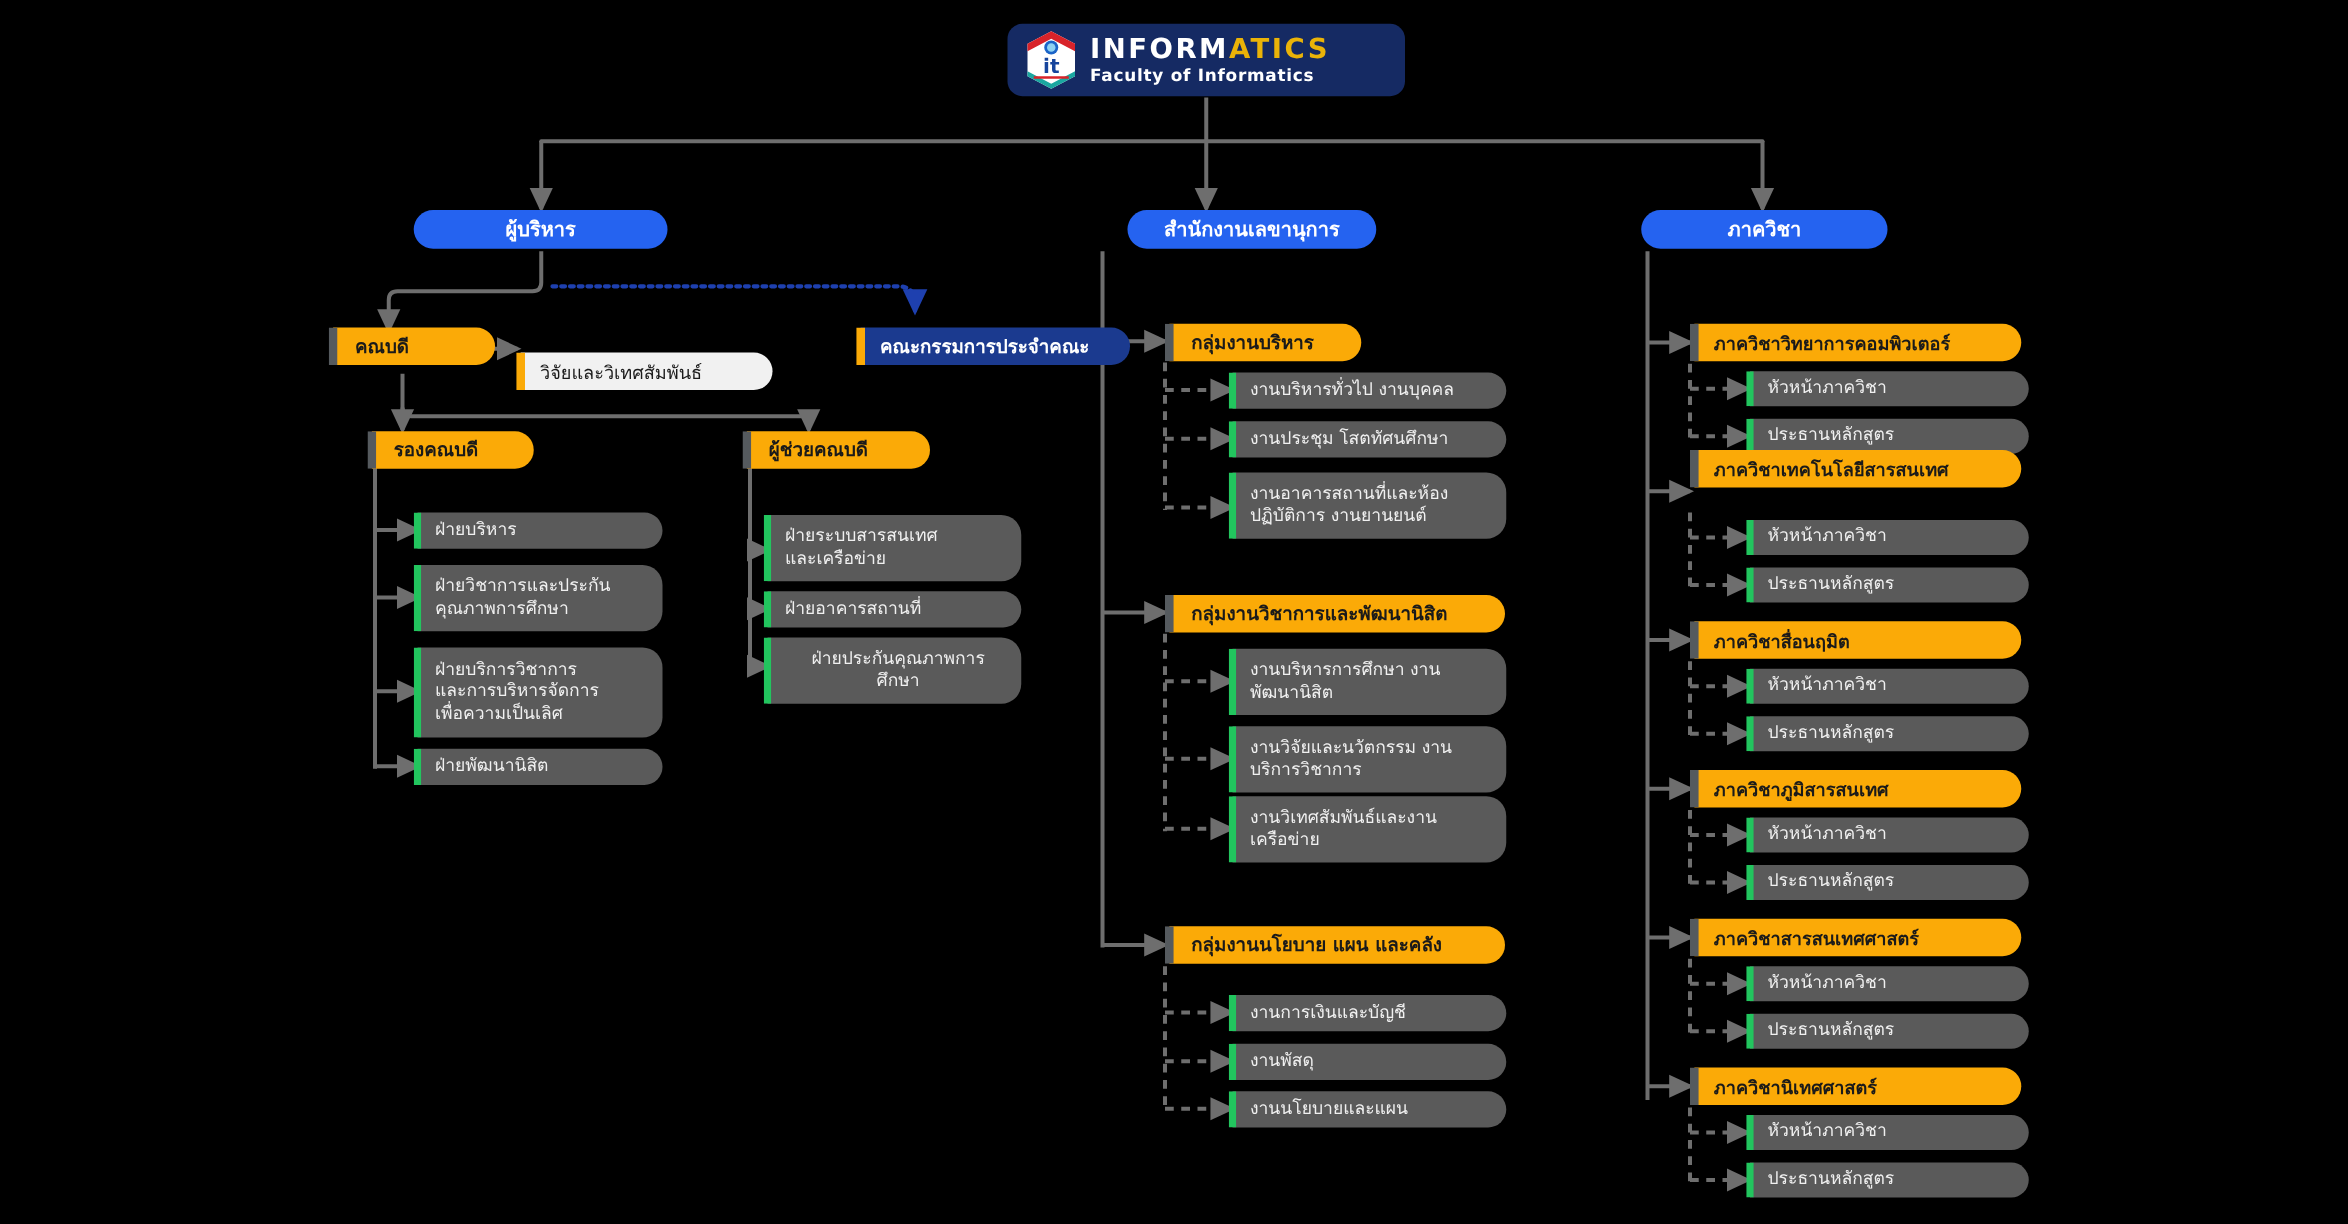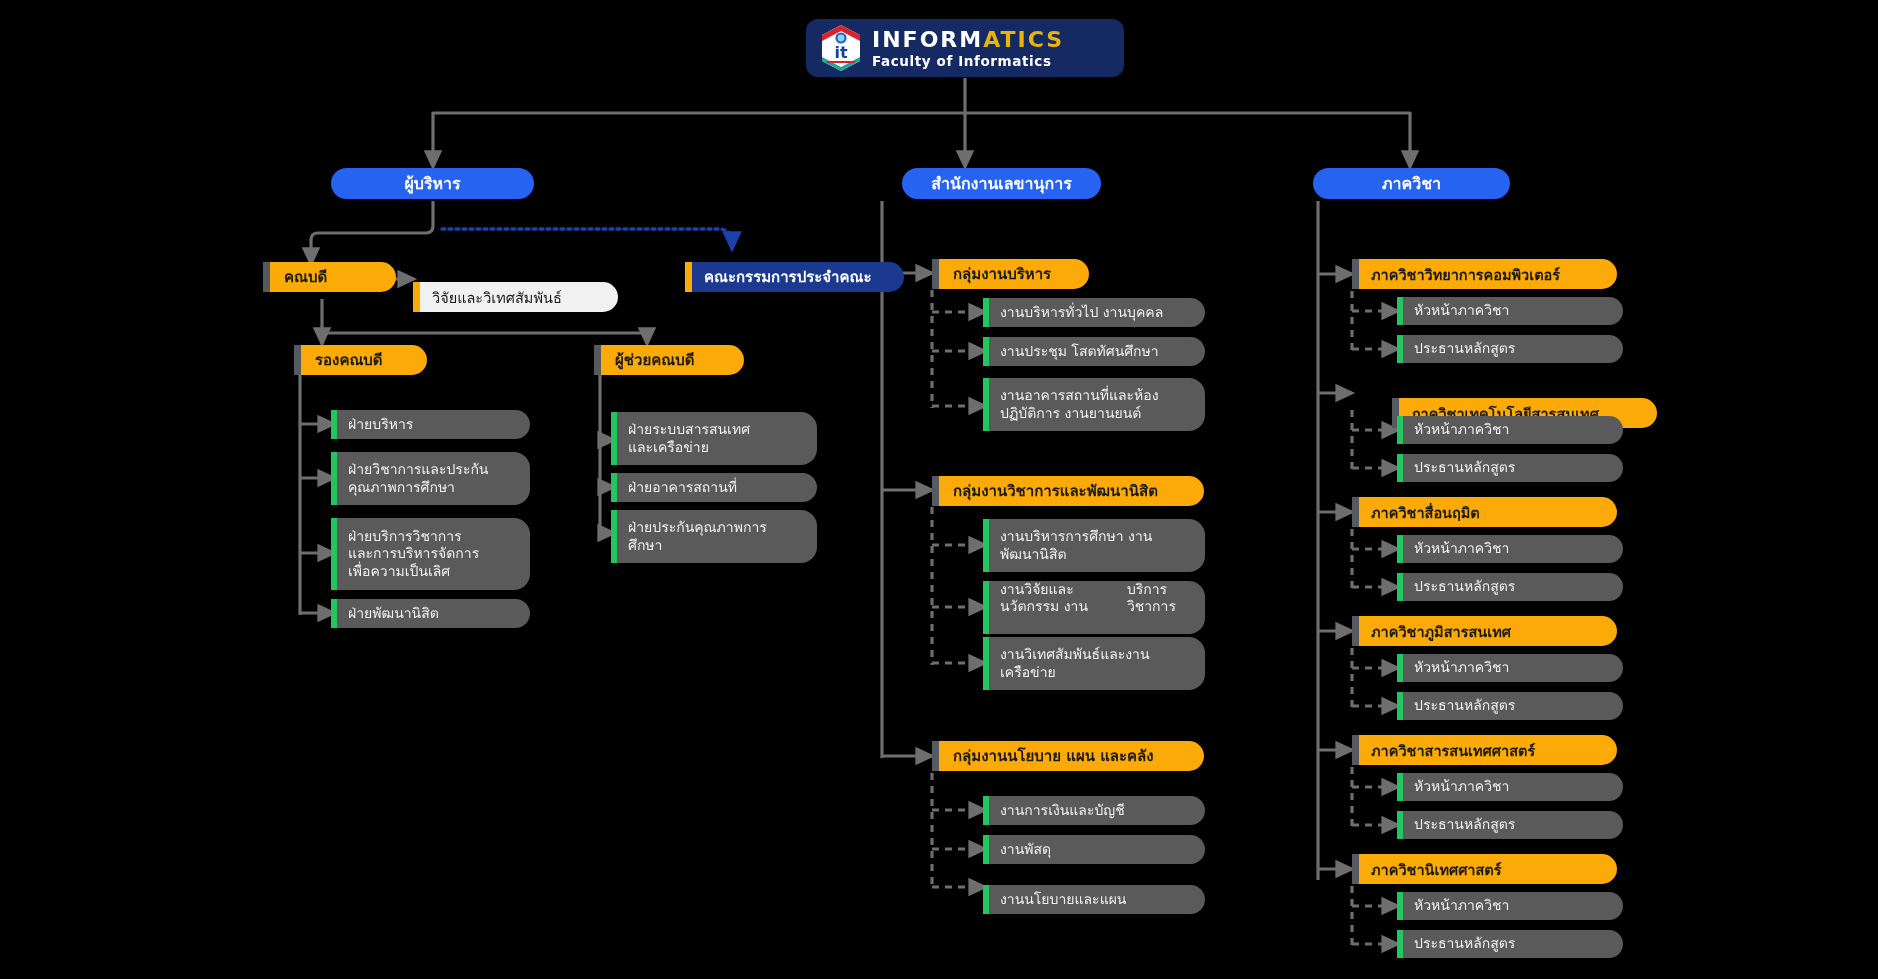--- a/index.html
+++ b/index.html
@@ -248,21 +248,21 @@
 
   <div class="node gray" style="left:611px; top:412px; width:206px; height:53px; flex-direction:column; align-items:flex-start; justify-content:center;">
     <span>ฝ่ายระบบสารสนเทศ</span>
     <span>และเครือข่าย</span>
   </div>
 
   <div class="node gray" style="left:611px; top:473px; width:206px; height:29px;">
     <span>ฝ่ายอาคารสถานที่</span>
   </div>
 
-  <div class="node gray" style="left:611px; top:510px; width:206px; height:53px; flex-direction:column; align-items:flex-start; justify-content:center;">
+  <div class="node gray" style="left:611px; top:510px; width:206px; height:53px; flex-direction:column; align-items:center; justify-content:center;">
     <span>ฝ่ายประกันคุณภาพการ</span>
     <span>ศึกษา</span>
   </div>
 
   <div class="node amber" style="left:932px; top:259px; width:157px;">
     <span>กลุ่มงานบริหาร</span>
   </div>
 
   <div class="node gray" style="left:983px; top:298px; width:222px; height:29px;">
     <span>งานบริหารทั่วไป งานบุคคล</span>
@@ -279,21 +279,21 @@
 
   <div class="node amber" style="left:932px; top:476px; width:272px;">
     <span>กลุ่มงานวิชาการและพัฒนานิสิต</span>
   </div>
 
   <div class="node gray" style="left:983px; top:519px; width:222px; height:53px; flex-direction:column; align-items:flex-start; justify-content:center;">
     <span>งานบริหารการศึกษา งาน</span>
     <span>พัฒนานิสิต</span>
   </div>
 
-  <div class="node gray" style="left:983px; top:581px; width:222px; height:53px; flex-direction:row; align-items:flex-start; justify-content:center;">
+  <div class="node gray" style="left:983px; top:581px; width:222px; height:53px; flex-direction:column; align-items:flex-start; justify-content:center;">
     <span>งานวิจัยและนวัตกรรม งาน</span>
     <span>บริการวิชาการ</span>
   </div>
 
   <div class="node gray" style="left:983px; top:637px; width:222px; height:53px; flex-direction:column; align-items:flex-start; justify-content:center;">
     <span>งานวิเทศสัมพันธ์และงาน</span>
     <span>เครือข่าย</span>
   </div>
 
   <div class="node amber" style="left:932px; top:741px; width:272px;">
@@ -301,35 +301,35 @@
   </div>
 
   <div class="node gray" style="left:983px; top:796px; width:222px; height:29px;">
     <span>งานการเงินและบัญชี</span>
   </div>
 
   <div class="node gray" style="left:983px; top:835px; width:222px; height:29px;">
     <span>งานพัสดุ</span>
   </div>
 
-  <div class="node gray" style="left:983px; top:873px; width:222px; height:29px;margin-top:12px;">
+  <div class="node gray" style="left:983px; top:873px; width:222px; height:29px;">
     <span>งานนโยบายและแผน</span>
   </div>
 
   <div class="node dept-head" style="left:1352px; top:259px; width:265px;">
     <span>ภาควิชาวิทยาการคอมพิวเตอร์</span>
   </div>
   <div class="node gray" style="left:1397px; top:297px; width:226px; height:28px;">
     <span>หัวหน้าภาควิชา</span>
   </div>
   <div class="node gray" style="left:1397px; top:335px; width:226px; height:28px;">
     <span>ประธานหลักสูตร</span>
   </div>
 
-  <div class="node dept-head" style="left:1352px; top:398px; width:265px;margin-left:40px;">
+  <div class="node dept-head" style="left:1352px; top:360px; width:265px;">
     <span>ภาควิชาเทคโนโลยีสารสนเทศ</span>
   </div>
   <div class="node gray" style="left:1397px; top:416px; width:226px; height:28px;">
     <span>หัวหน้าภาควิชา</span>
   </div>
   <div class="node gray" style="left:1397px; top:454px; width:226px; height:28px;">
     <span>ประธานหลักสูตร</span>
   </div>
 
   <div class="node dept-head" style="left:1352px; top:497px; width:265px;">

